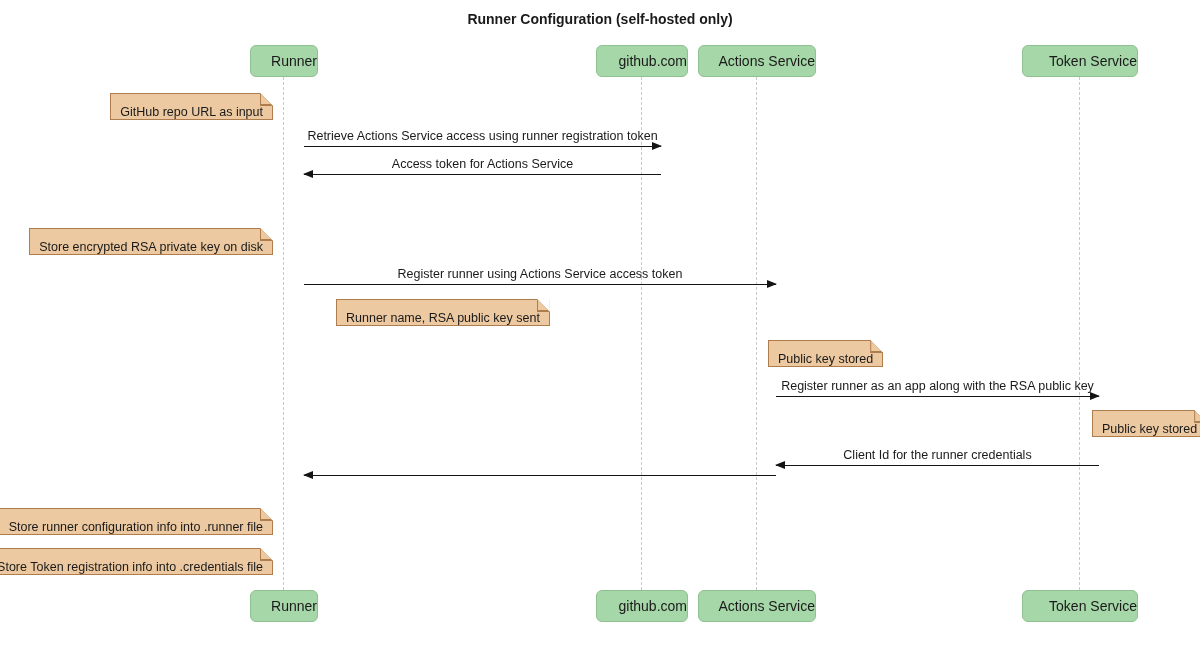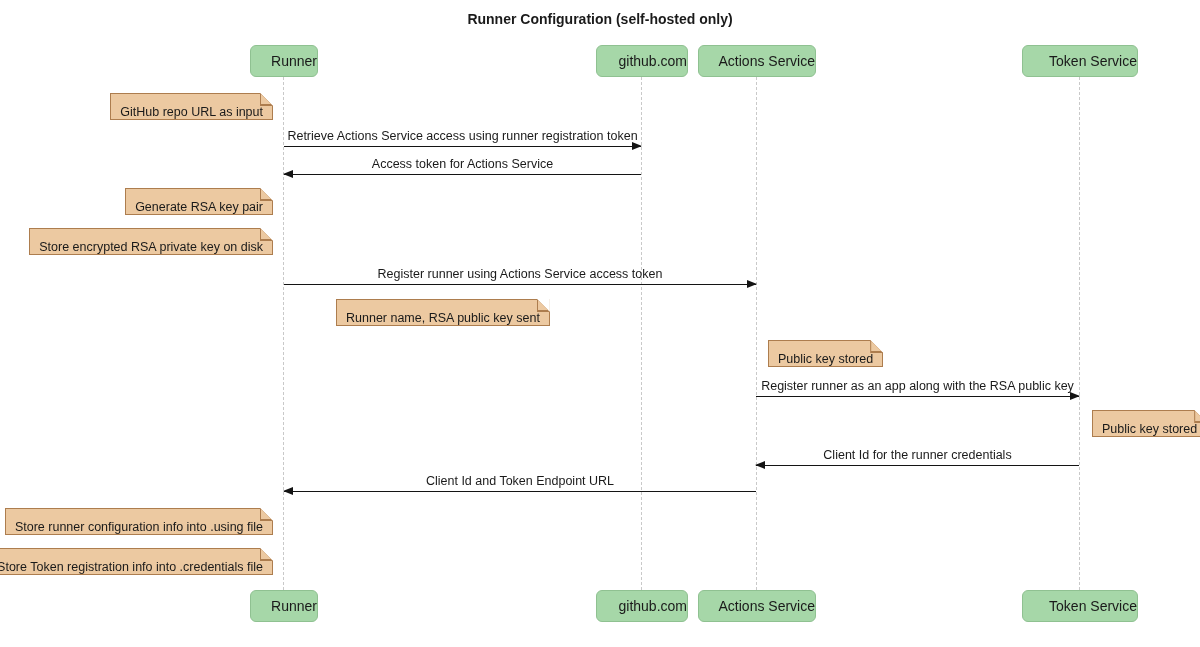--- a/index.html
+++ b/index.html
@@ -80,21 +80,21 @@
     clip-path: polygon(0 0, 100% 100%, 0 100%);
   }
   .note .fold-flap {
     position: absolute;
     top: 0px; right: 1px;
     width: 10px; height: 10px;
     background: var(--note-fill);
     clip-path: polygon(0 0, 100% 100%, 0 100%);
   }
   .note-text { position: relative; }
-  .msg { position: absolute; }
+  .msg { position: absolute; margin-left: 20px; }
   .msg-label {
     text-align: center;
     font-size: 12.5px;
     height: 16px;
     line-height: 16px;
     white-space: nowrap;
     color: var(--text);
   }
   .msg-line {
     position: relative;
@@ -158,26 +158,20 @@
     <span>Token Service</span>
   </div>
 
   <div class="note" style="right:927px; top:93px;">
     <span class="fold-edge"></span>
     <span class="fold-cut"></span>
     <span class="fold-edge"></span>
     <span class="fold-flap"></span>
     <span class="note-text">GitHub repo URL as input</span>
   </div>
-  <div class="note" style="right:927px; top:188px;">
-    <span class="fold-cut"></span>
-    <span class="fold-edge"></span>
-    <span class="fold-flap"></span>
-    <span class="note-text">Generate RSA key pair</span>
-  </div>
   <div class="note" style="right:927px; top:228px;">
     <span class="fold-cut"></span>
     <span class="fold-edge"></span>
     <span class="fold-flap"></span>
     <span class="note-text">Store encrypted RSA private key on disk</span>
   </div>
   <div class="note" style="left:294px; top:299px;margin-left:42px;">
     <span class="fold-cut"></span>
     <span class="fold-edge"></span>
     <span class="fold-flap"></span>
@@ -192,21 +186,21 @@
   <div class="note" style="left:1092px; top:410px;">
     <span class="fold-cut"></span>
     <span class="fold-edge"></span>
     <span class="fold-flap"></span>
     <span class="note-text">Public key stored</span>
   </div>
   <div class="note" style="right:927px; top:508px;">
     <span class="fold-cut"></span>
     <span class="fold-edge"></span>
     <span class="fold-flap"></span>
-    <span class="note-text">Store runner configuration info into .using file</span>
+    <span class="note-text">Store runner configuration info into .runner file</span>
   </div>
   <div class="note" style="right:927px; top:548px;">
     <span class="fold-cut"></span>
     <span class="fold-edge"></span>
     <span class="fold-flap"></span>
     <span class="note-text">Store Token registration info into .credentials file</span>
   </div>
 
   <div class="msg" style="left:284px; top:128px; width:357px;">
     <div class="msg-label">Retrieve Actions Service access using runner registration token</div>
@@ -232,19 +226,18 @@
       <span class="head head-right"></span>
     </div>
   </div>
   <div class="msg" style="left:756px; top:447px; width:323px;">
     <div class="msg-label">Client Id for the runner credentials</div>
     <div class="msg-line">
       <span class="head head-left"></span>
     </div>
   </div>
   <div class="msg" style="left:284px; top:473px; width:472px;">
-    <div class="msg-label">Client Id and Token Endpoint URL</div>
     <div class="msg-line">
       <span class="head head-left"></span>
     </div>
   </div>
 
 </div>
 
 </body></html>

